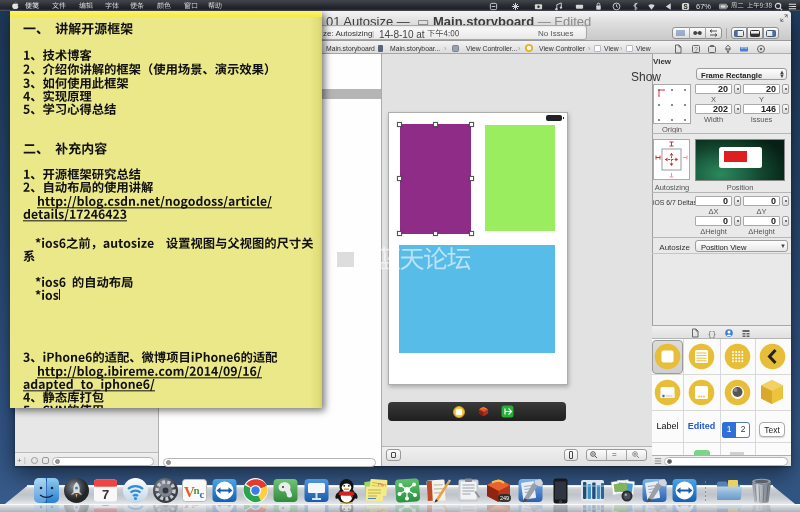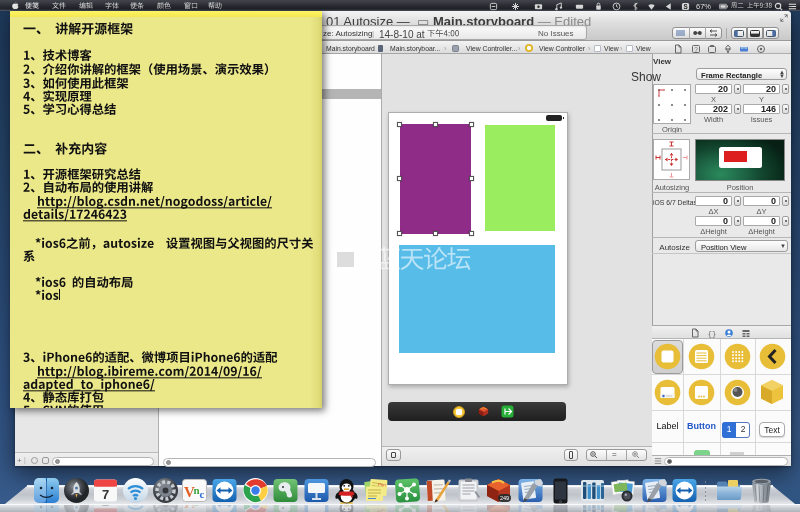--- a/index.html
+++ b/index.html
@@ -419,21 +419,21 @@
     <circle cx="13.5" cy="13.5" r="6.5" fill="#fff"></circle>
     <circle cx="13.5" cy="13" r="5" fill="#555"></circle>
     <circle cx="11.5" cy="11" r="2" fill="#888"></circle>
   </svg>
 <svg class="abs" style="left:758px;top:378px" width="28" height="28" viewBox="0 0 28 28">
 <path d="M14 2l11 5.5v13L14 26 3 20.5v-13z" fill="#edc23c"></path>
     <path d="M14 2l11 5.5L14 13 3 7.5z" fill="#f3d265"></path>
     <path d="M14 13v13L3 20.5v-13z" fill="#d9a92a"></path>
   </svg>
 <div class="abs" style="left:652px;top:421px;width:31px;font-size:9px;color:#111;text-align:center">Label</div>
-<div class="abs" style="left:684px;top:421px;width:35px;font-size:9px;font-weight:bold;color:#2257c8;text-align:center">Button</div>
+<div class="abs" style="left:684px;top:421px;width:35px;font-size:9px;font-weight:bold;color:#2257c8;text-align:center">Edited</div>
 <div class="abs" style="left:722px;top:421.5px;width:28px;height:16px;border:1px solid #5577bb;border-radius:3px;background:#fff"></div>
 <div class="abs" style="left:722px;top:421.5px;width:14px;height:16px;background:#2f6fd6;border-radius:3px 0 0 3px"></div>
 <div class="abs" style="left:722px;top:424px;width:14px;font-size:8.5px;color:#fff;text-align:center">1</div>
 <div class="abs" style="left:736px;top:424px;width:14px;font-size:8.5px;color:#333;text-align:center">2</div>
 <div class="abs" style="left:759px;top:422px;width:26px;height:15px;background:#fff;border:1px solid #aaa;border-radius:4px;box-shadow:0 1px 1px rgba(0,0,0,.15)"></div>
 <div class="abs" style="left:759px;top:425px;width:26px;font-size:8.5px;color:#222;text-align:center">Text</div>
 <div class="abs" style="left:694px;top:450px;width:16px;height:5px;border-radius:3px 3px 0 0;background:#7cd48a"></div>
 <div class="abs" style="left:730px;top:452px;width:14px;height:3px;background:#d0d0d0"></div>
 <div class="abs" style="left:652px;top:455px;width:139px;height:11px;background:linear-gradient(#f0f0f0,#e0e0e0);border-top:1px solid #b0b0b0"></div>
 <svg class="abs" style="left:653.5px;top:457px" width="8" height="8" viewBox="0 0 10 10">

